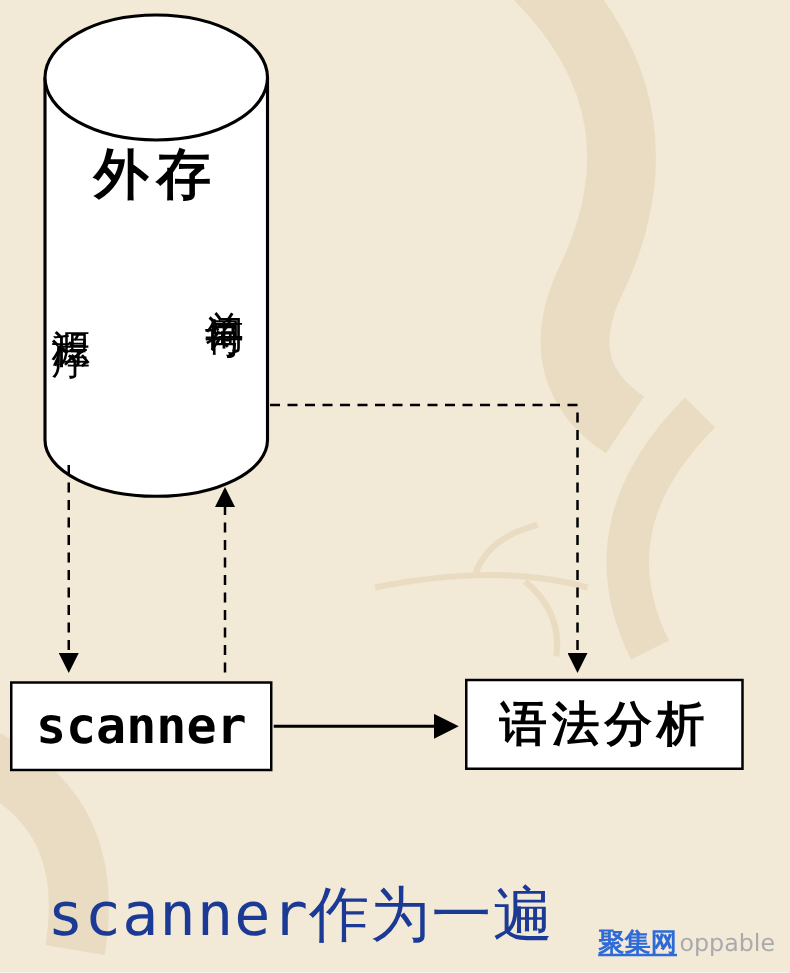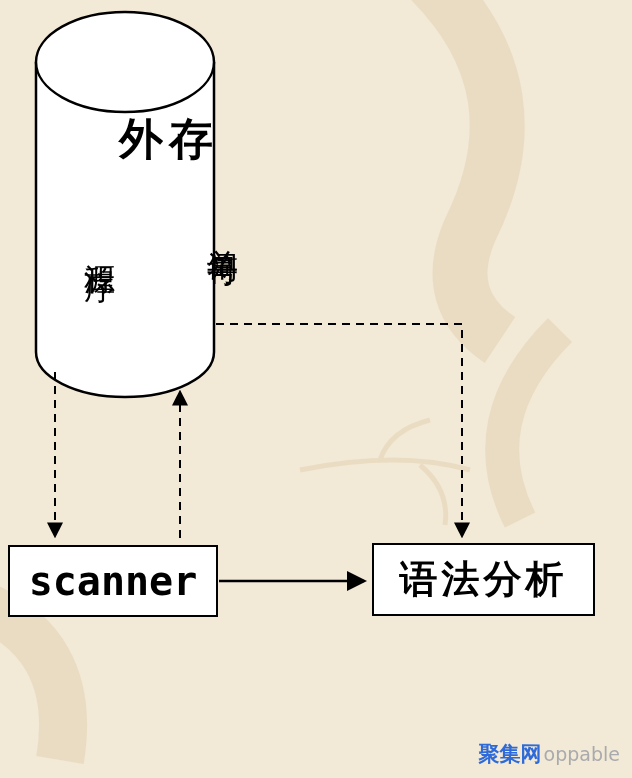--- a/index.html
+++ b/index.html
@@ -4,21 +4,21 @@
 <style>
   html,body{margin:0;padding:0;}
   body{font-family:"DejaVu Serif", serif;}
   .stage{
     position:relative;
     width:632px;height:778px;
     background:#f2e9d6;
     overflow:hidden;
   }
   svg.layer{position:absolute;left:0;top:0;width:632px;height:778px;}
-  .txt{position:absolute;color:#000;padding-left:44px;}
+  .txt{position:absolute;color:#000;}
   .cyl-title{
     left:36px;top:110px;width:178px;
     text-align:center;
     font-size:44px;letter-spacing:6px;font-weight:600;
   }
   .vert{
     writing-mode:vertical-rl;text-orientation:upright;
     font-size:31px;letter-spacing:3px;line-height:1;
   }
   .vert.left-label{left:40px;top:240px;}
@@ -39,21 +39,21 @@
     color:#1a3a96;
     font-family:"DejaVu Sans Mono", "DejaVu Serif", monospace;
     letter-spacing:1px;
     font-weight:500;
   }
   .watermark{
     position:absolute;right:12px;bottom:10px;
     display:flex;align-items:baseline;gap:2px;
     font-family:"DejaVu Sans", sans-serif;
   }
-  .wm-brand{color:#2f6bd8;font-weight:bold;font-size:21px;}
+  .wm-brand{color:#2f6bd8;font-weight:bold;font-size:21px;text-decoration:underline;}
   .wm-suffix{color:#a9aaad;font-size:19px;text-align:center;}
 </style>
 </head>
 <body>
 
 <div class="stage">
 
   <svg class="layer" viewBox="0 0 632 778" aria-hidden="true">
     <g fill="none" stroke="#ddc9a2" opacity="0.38">
       <path d="M 430 -20 Q 540 90 470 230 Q 440 300 500 340" stroke-width="55"></path>
@@ -88,19 +88,20 @@
   <div class="txt cyl-title">外存</div>
 
   <div class="txt vert left-label">源程序</div>
 
   <div class="txt vert right-label">单词符号</div>
 
   <div class="node scanner">scanner</div>
 
   <div class="node parser">语法分析</div>
 
+  <div class="txt caption">scanner作为一遍</div>
 
   <div class="watermark">
     <span class="wm-brand">聚集网</span>
     <span class="wm-suffix">oppable</span>
   </div>
 
 </div>
 
 </body></html>

